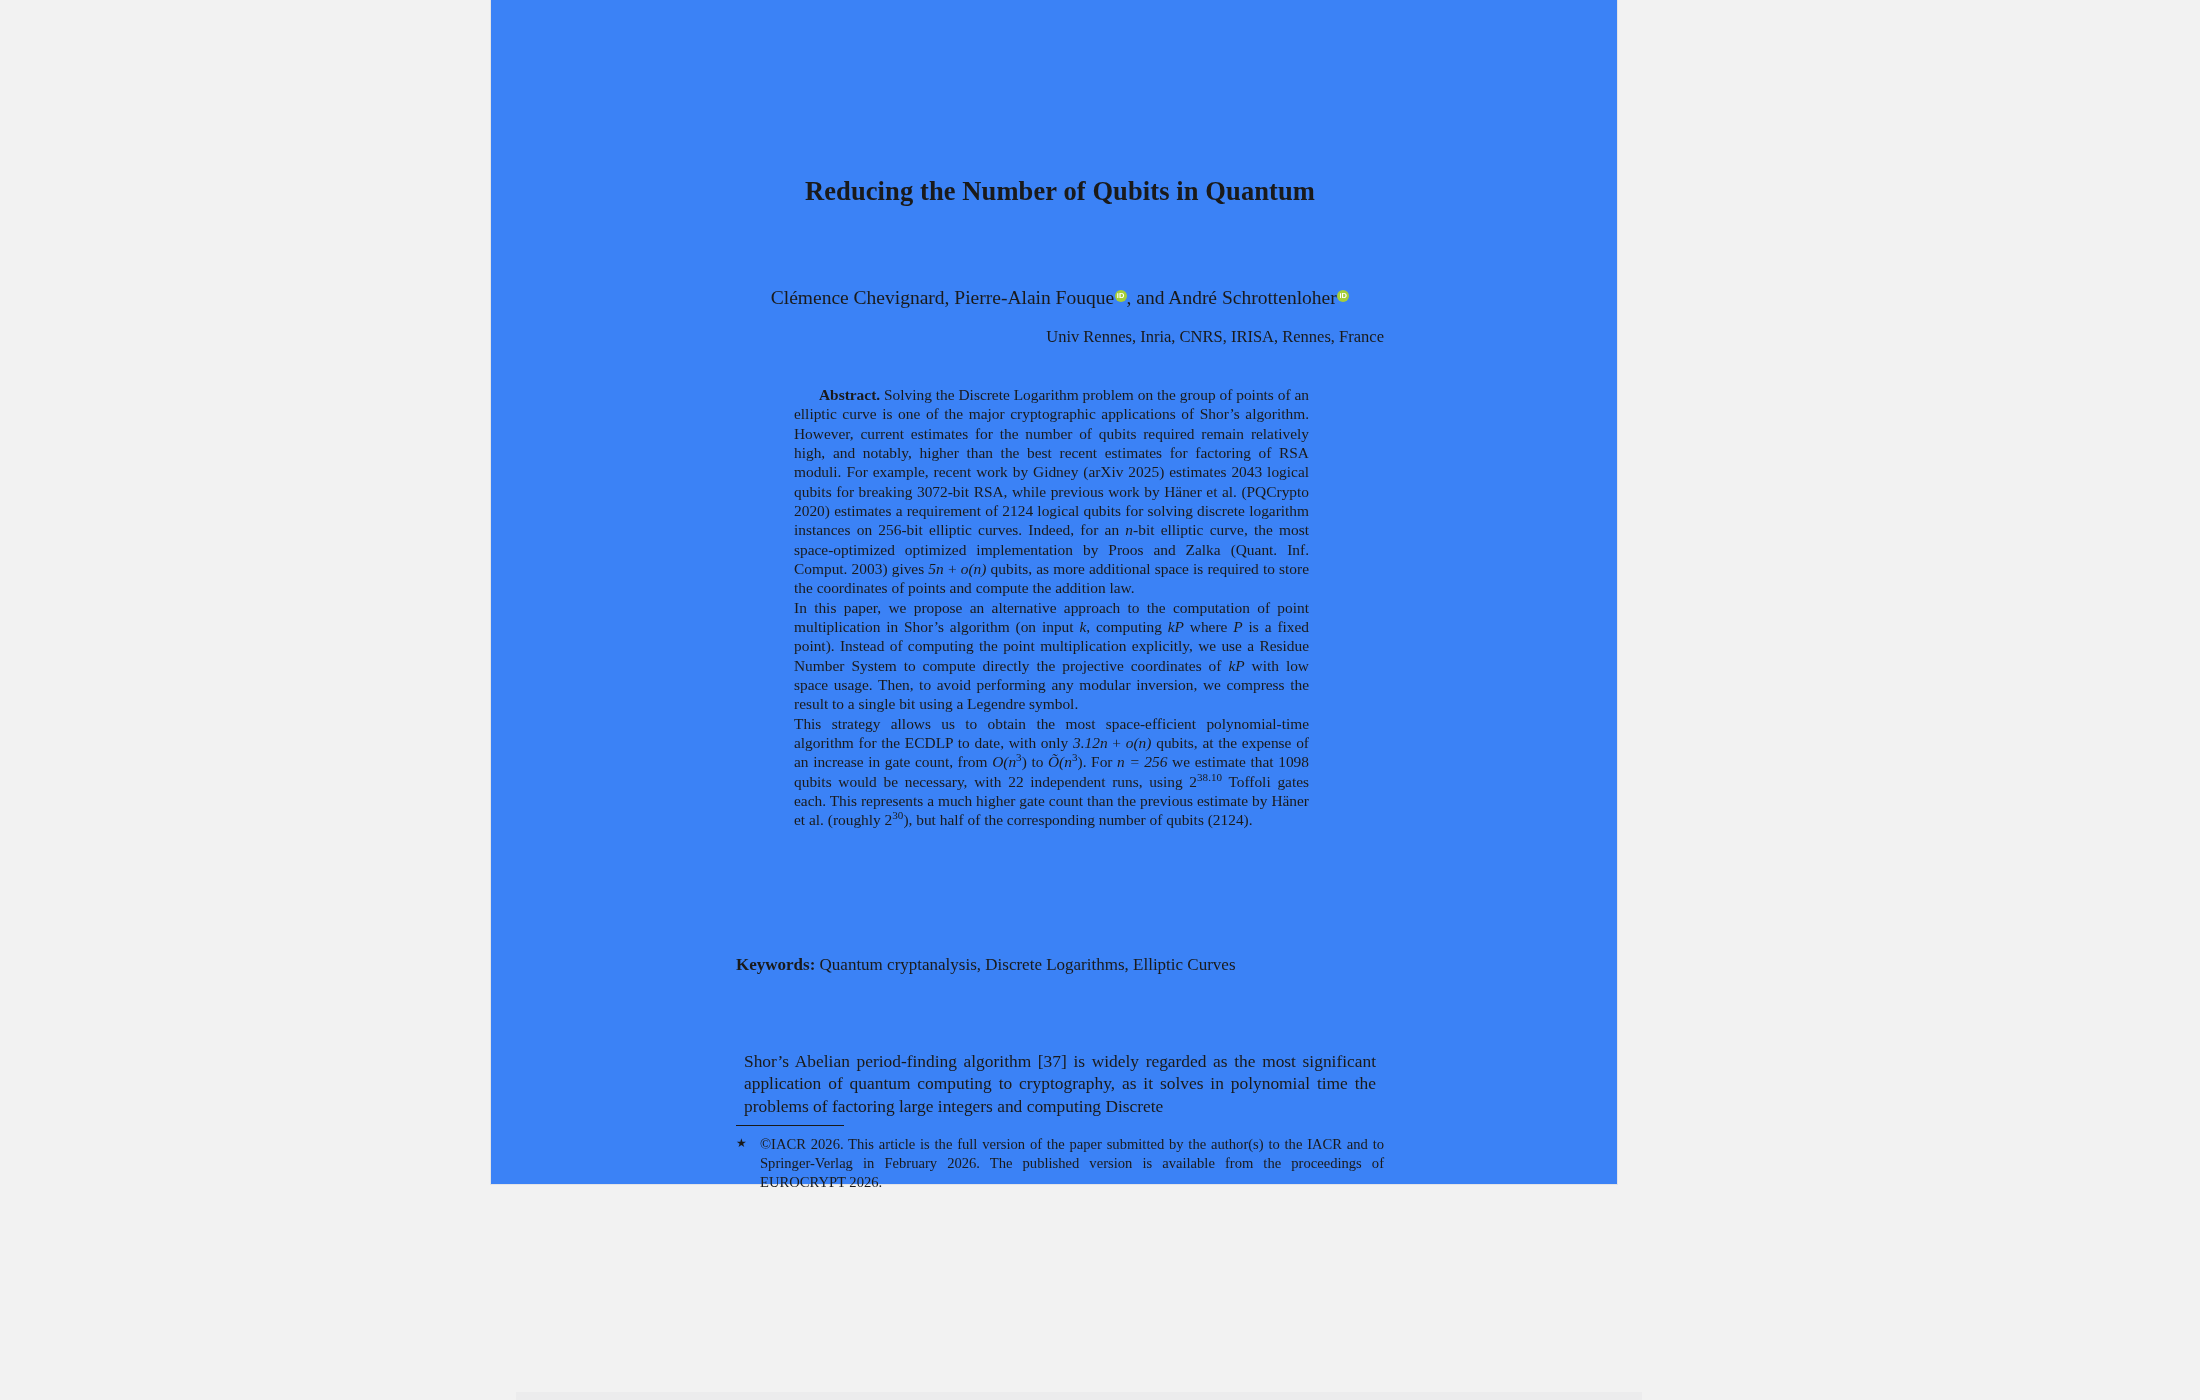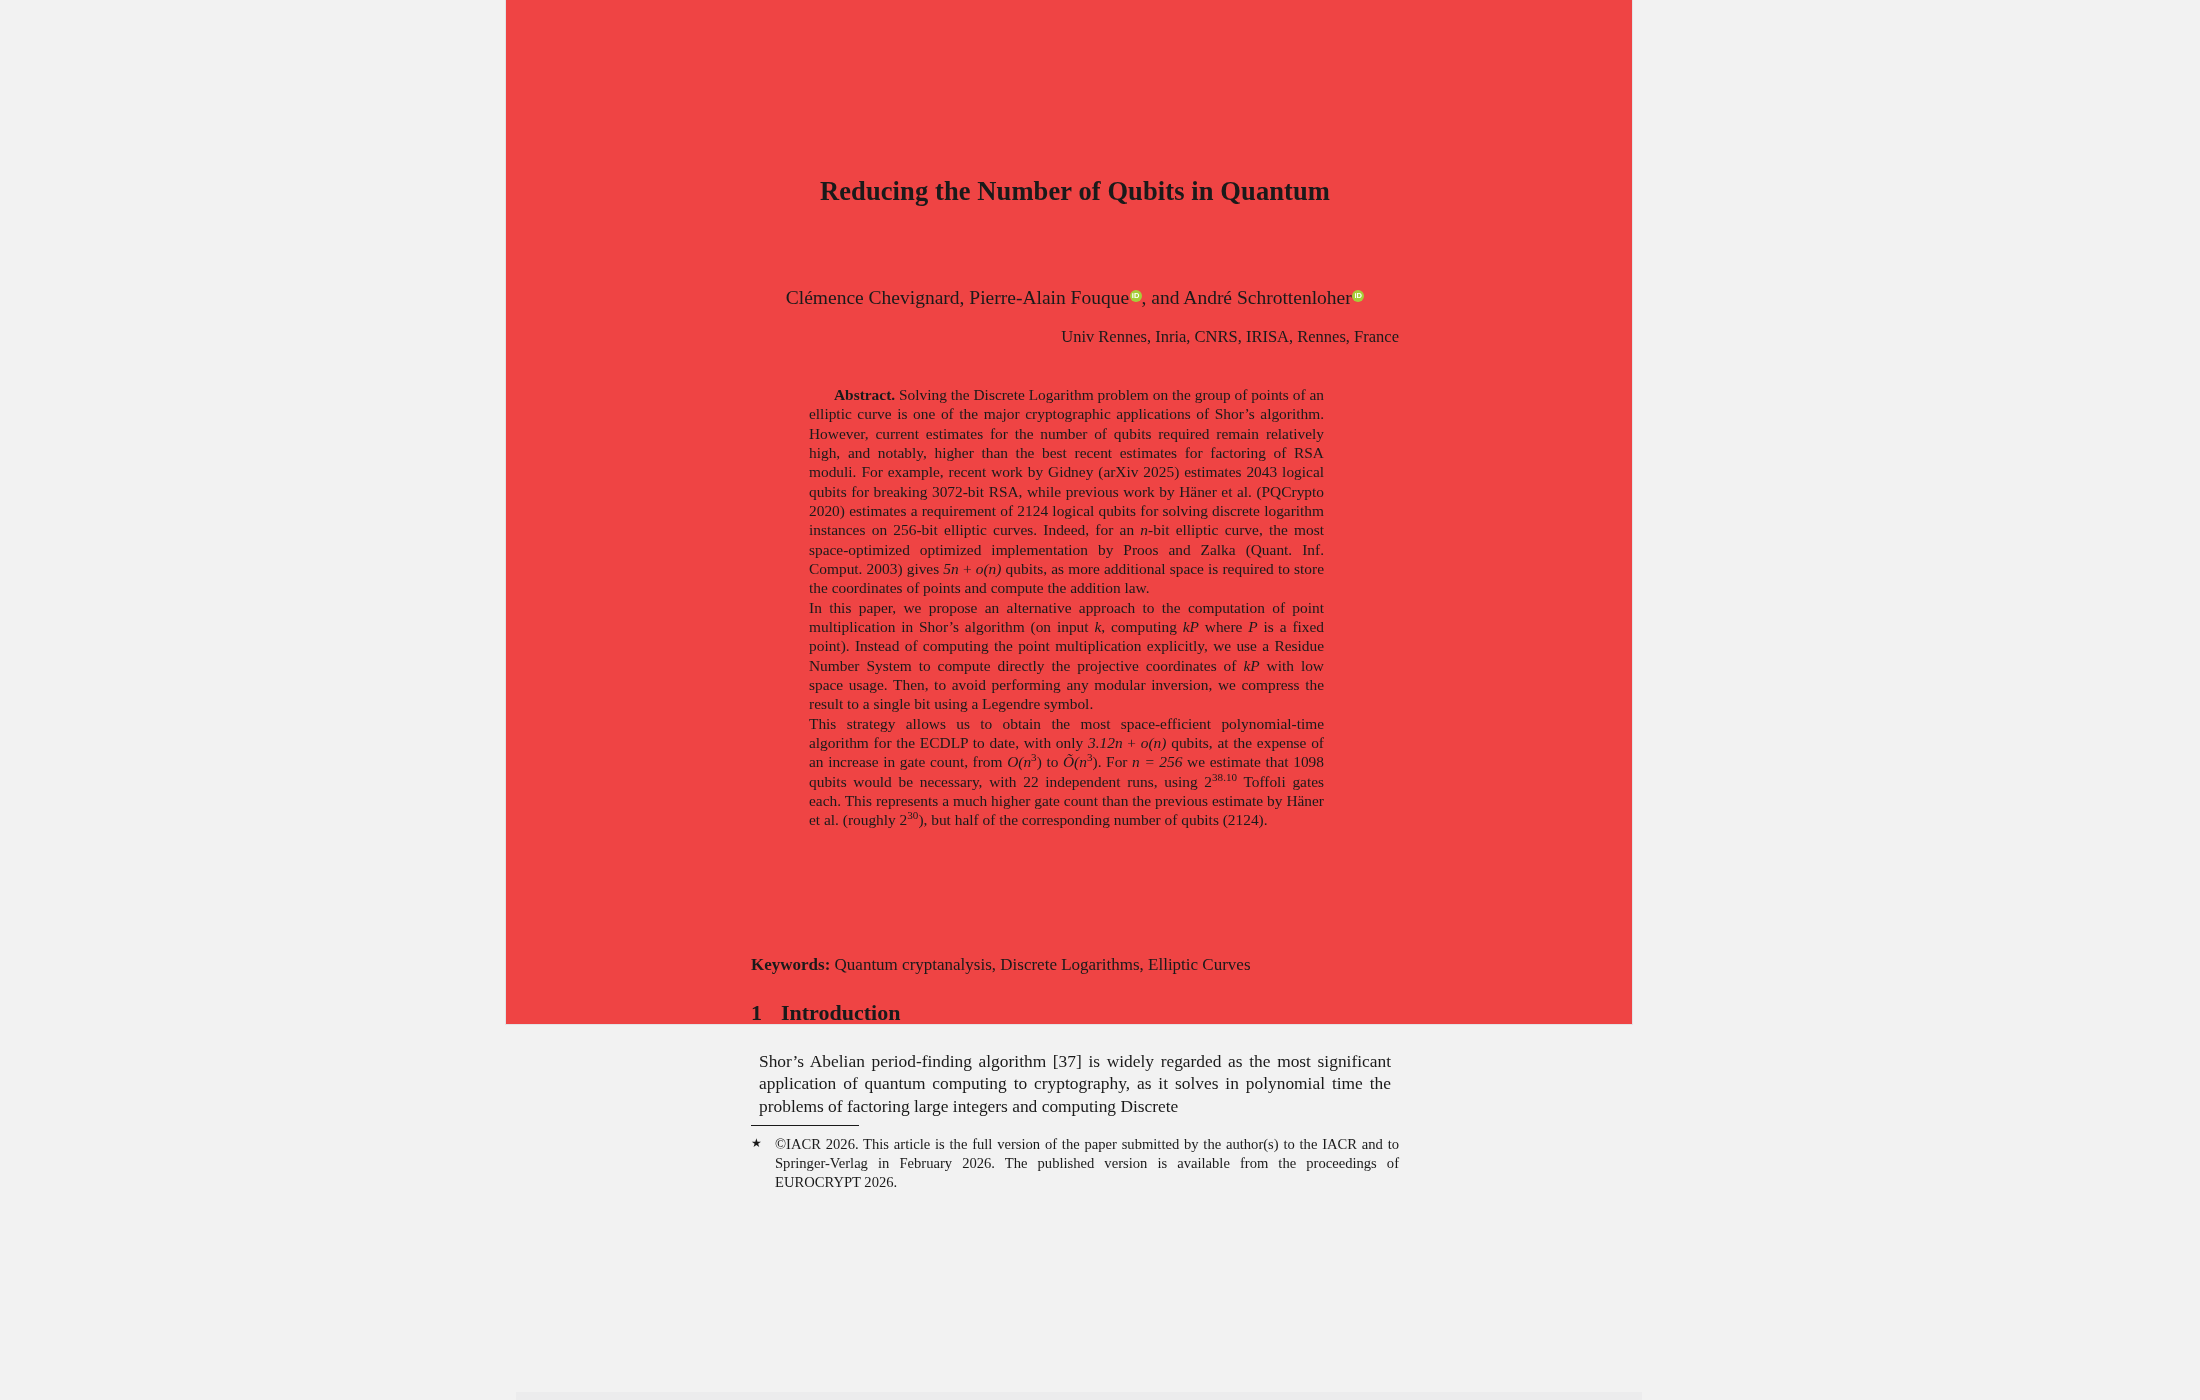--- a/index.html
+++ b/index.html
@@ -10,25 +10,25 @@
     width: 2200px;
     height: 1400px;
     background: #f2f2f2;
     font-family: "Liberation Serif", "DejaVu Serif", serif;
     overflow: hidden;
   }
 
   
   #page-sheet {
     position: absolute;
-    left: 506px;
+    left: 491px;
     top: 0px;
     width: 1126px;
-    height: 1024px;
-    background: #ef4444;
+    height: 1184px;
+    background: #3b82f6;
     box-shadow: 0 0 0 1px #e3e3e6;
   }
   #page-bottom-edge {
     position: absolute;
     left: 516px;
     top: 1392px;
     width: 1126px;
     height: 8px;
     background: #ececed;
   }
@@ -180,23 +180,20 @@
   <div class="doc-col" id="abstract-block">
     <p><span class="abs-head">Abstract.</span><span> Solving the Discrete Logarithm problem on the group of points of an elliptic curve is one of the major cryptographic applications of Shor’s algorithm. However, current estimates for the number of qubits required remain relatively high, and notably, higher than the best recent estimates for factoring of RSA moduli. For example, recent work by Gidney (arXiv 2025) estimates 2043 logical qubits for breaking 3072-bit RSA, while previous work by Häner et al. (PQCrypto 2020) estimates a requirement of 2124 logical qubits for solving discrete logarithm instances on 256-bit elliptic curves. Indeed, for an </span><span class="mi">n</span><span>-bit elliptic curve, the most space-optimized optimized implementation by Proos and Zalka (Quant. Inf. Comput. 2003) gives </span><span class="mi">5n</span><span> + </span><span class="mi">o(n)</span><span> qubits, as more additional space is required to store the coordinates of points and compute the addition law.</span></p>
     <p><span>In this paper, we propose an alternative approach to the computation of point multiplication in Shor’s algorithm (on input </span><span class="mi">k</span><span>, computing </span><span class="mi">kP</span><span> where </span><span class="mi">P</span><span> is a fixed point). Instead of computing the point multiplication explicitly, we use a Residue Number System to compute directly the projective coordinates of </span><span class="mi">kP</span><span> with low space usage. Then, to avoid performing any modular inversion, we compress the result to a single bit using a Legendre symbol.</span></p>
     <p><span>This strategy allows us to obtain the most space-efficient polynomial-time algorithm for the ECDLP to date, with only </span><span class="mi">3.12n</span><span> + </span><span class="mi">o(n)</span><span> qubits, at the expense of an increase in gate count, from </span><span class="mi">O</span><span class="mi">(n</span><sup>3</sup><span>)</span><span> to </span><span class="mi">Õ</span><span class="mi">(n</span><sup>3</sup><span>)</span><span>. For </span><span class="mi">n = 256</span><span> we estimate that 1098 qubits would be necessary, with 22 independent runs, using 2</span><sup>38.10</sup><span> Toffoli gates each. This represents a much higher gate count than the previous estimate by Häner et al. (roughly 2</span><sup>30</sup><span>), but half of the corresponding number of qubits (2124).</span></p>
   </div>
 
   <div class="doc-col" id="keywords-block">
     <span class="kw-head">Keywords:</span><span> Quantum cryptanalysis, Discrete Logarithms, Elliptic Curves</span>
   </div>
 
-  <div class="doc-col" id="section-heading">
-    <span class="sec-num">1</span><span>Introduction</span>
-  </div>
 
   <div class="doc-col" id="intro-block">
     <p>Shor’s Abelian period-finding algorithm [37] is widely regarded as the most significant application of quantum computing to cryptography, as it solves in polynomial time the problems of factoring large integers and computing Discrete</p>
   </div>
 
   <div id="footnote-rule"></div>
   <div class="doc-col" id="footnote-block">
     <span class="fn-marker">★</span>
     <span class="fn-text"><span class="copyright-glyph">©</span><span>IACR 2026. This article is the full version of the paper submitted by the author(s) to the IACR and to Springer-Verlag in February 2026. The published version is available from the proceedings of EUROCRYPT 2026.</span></span>
   </div>

